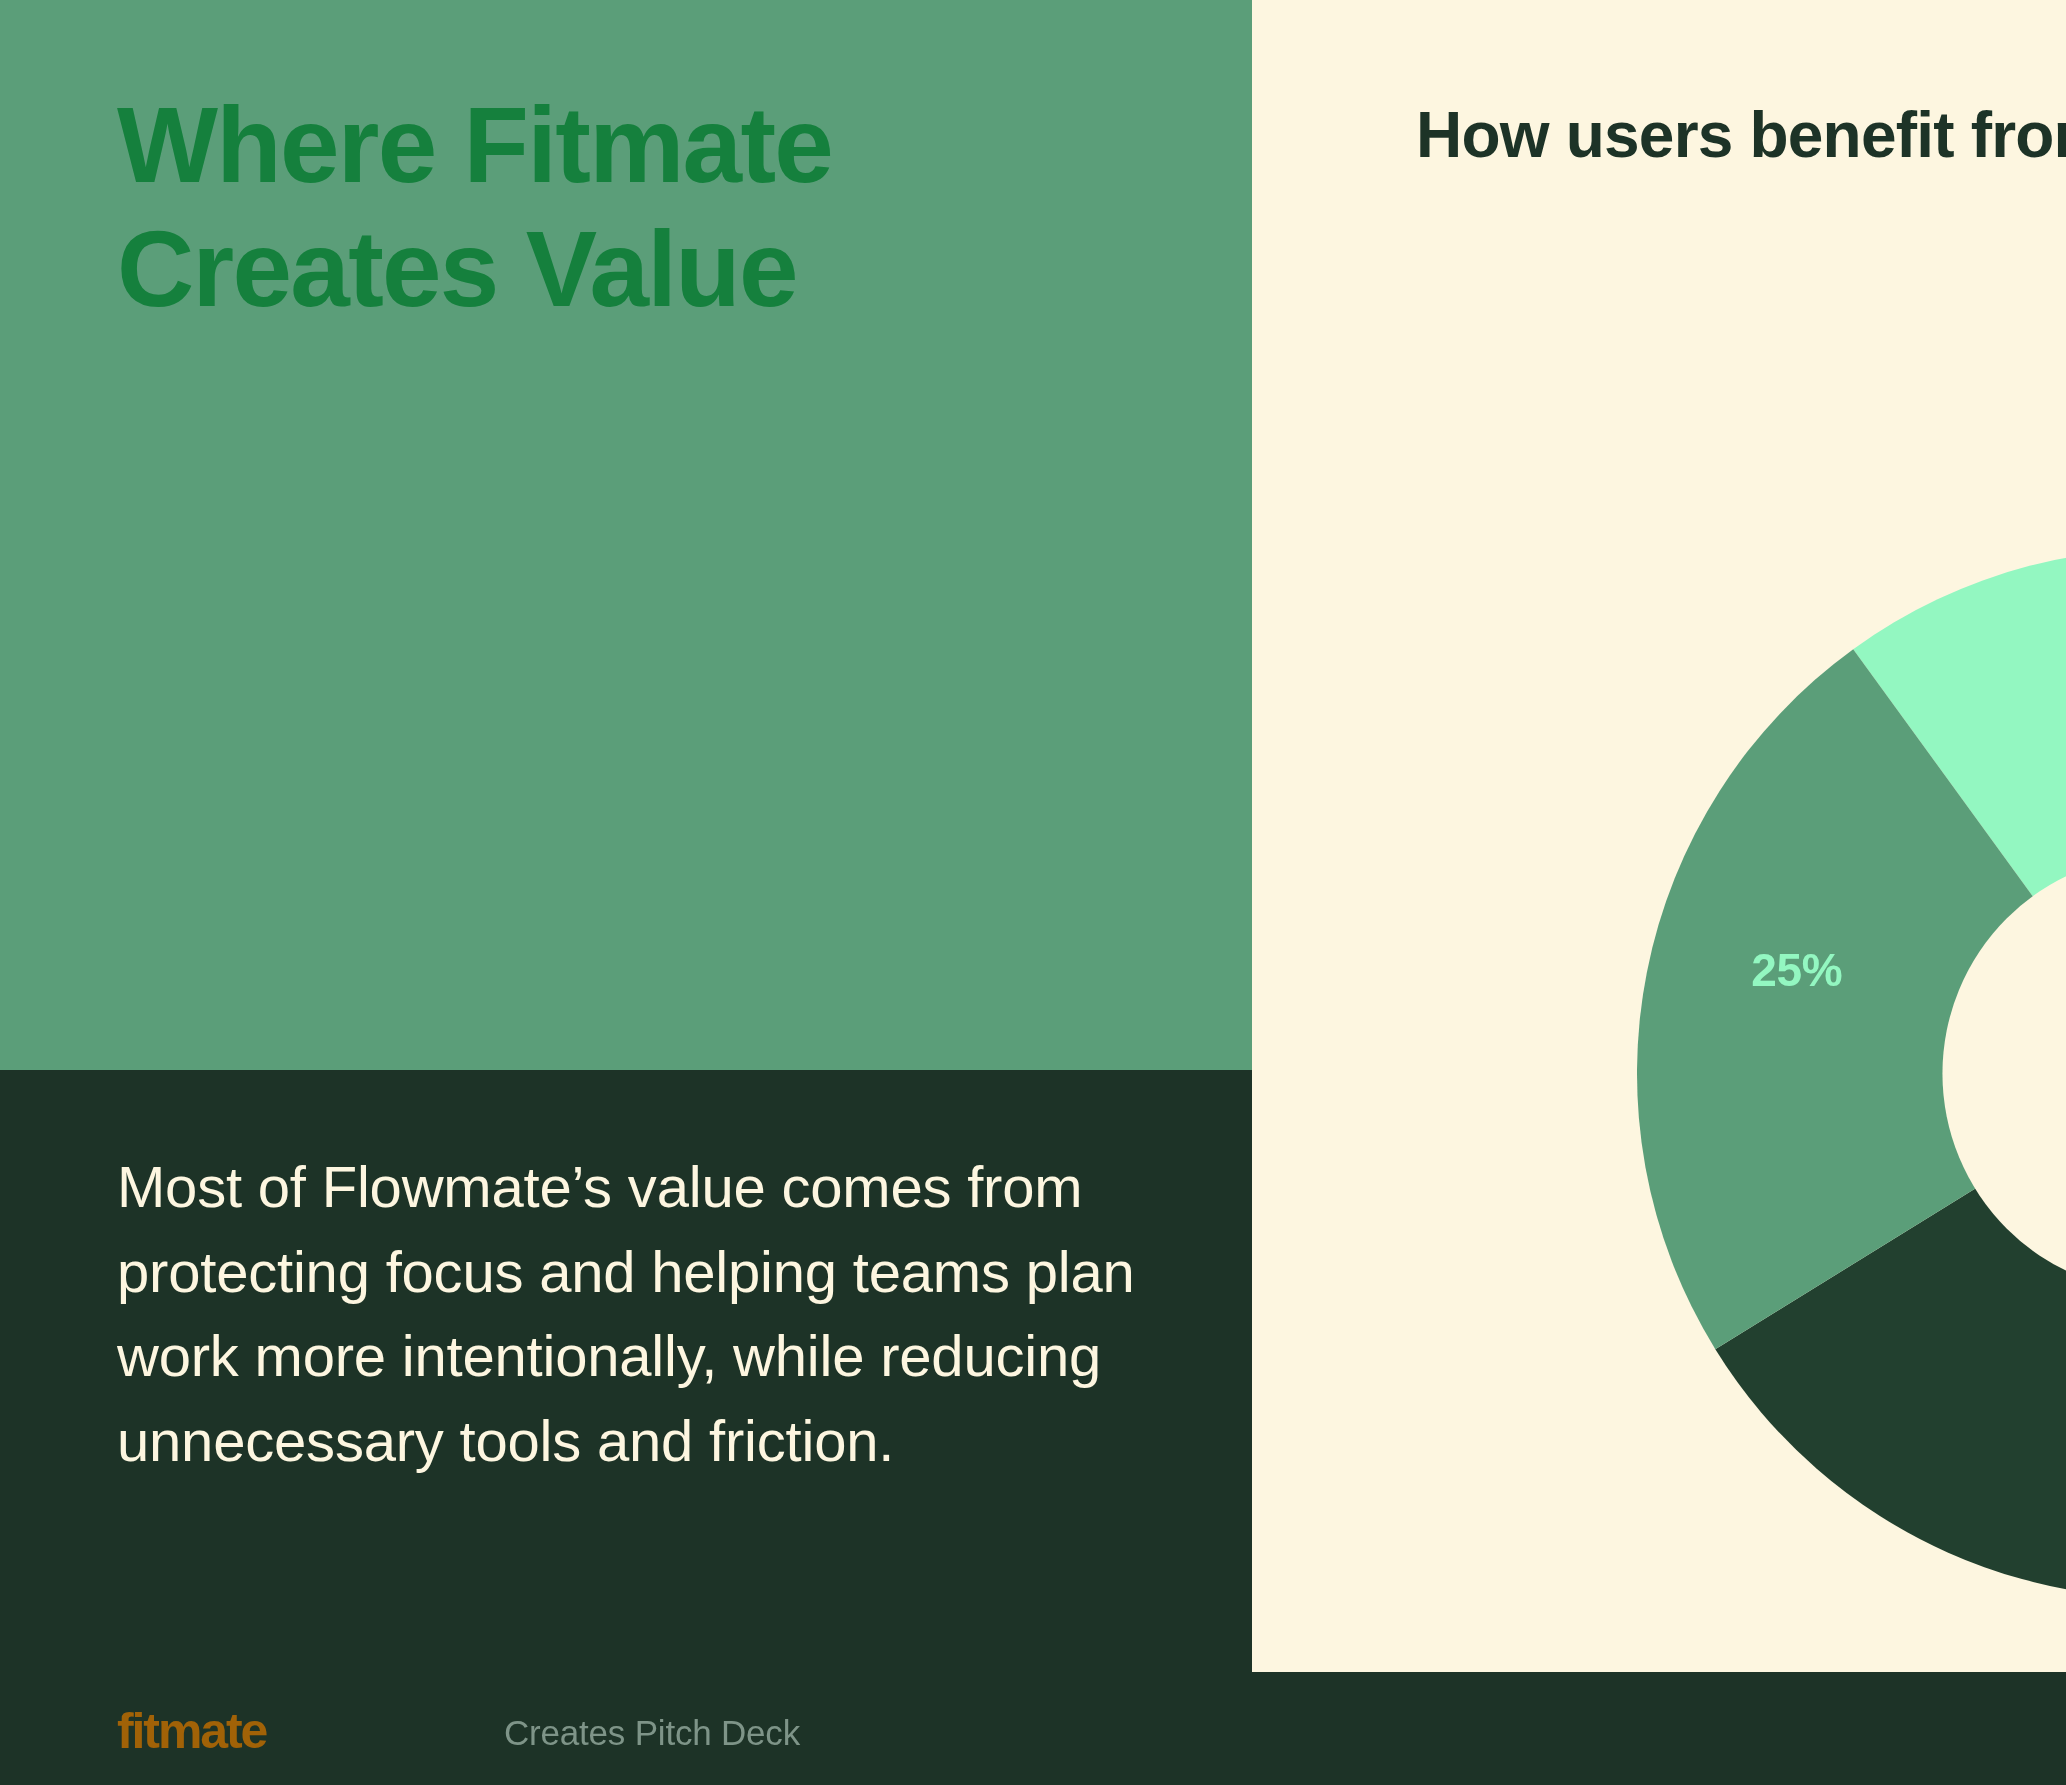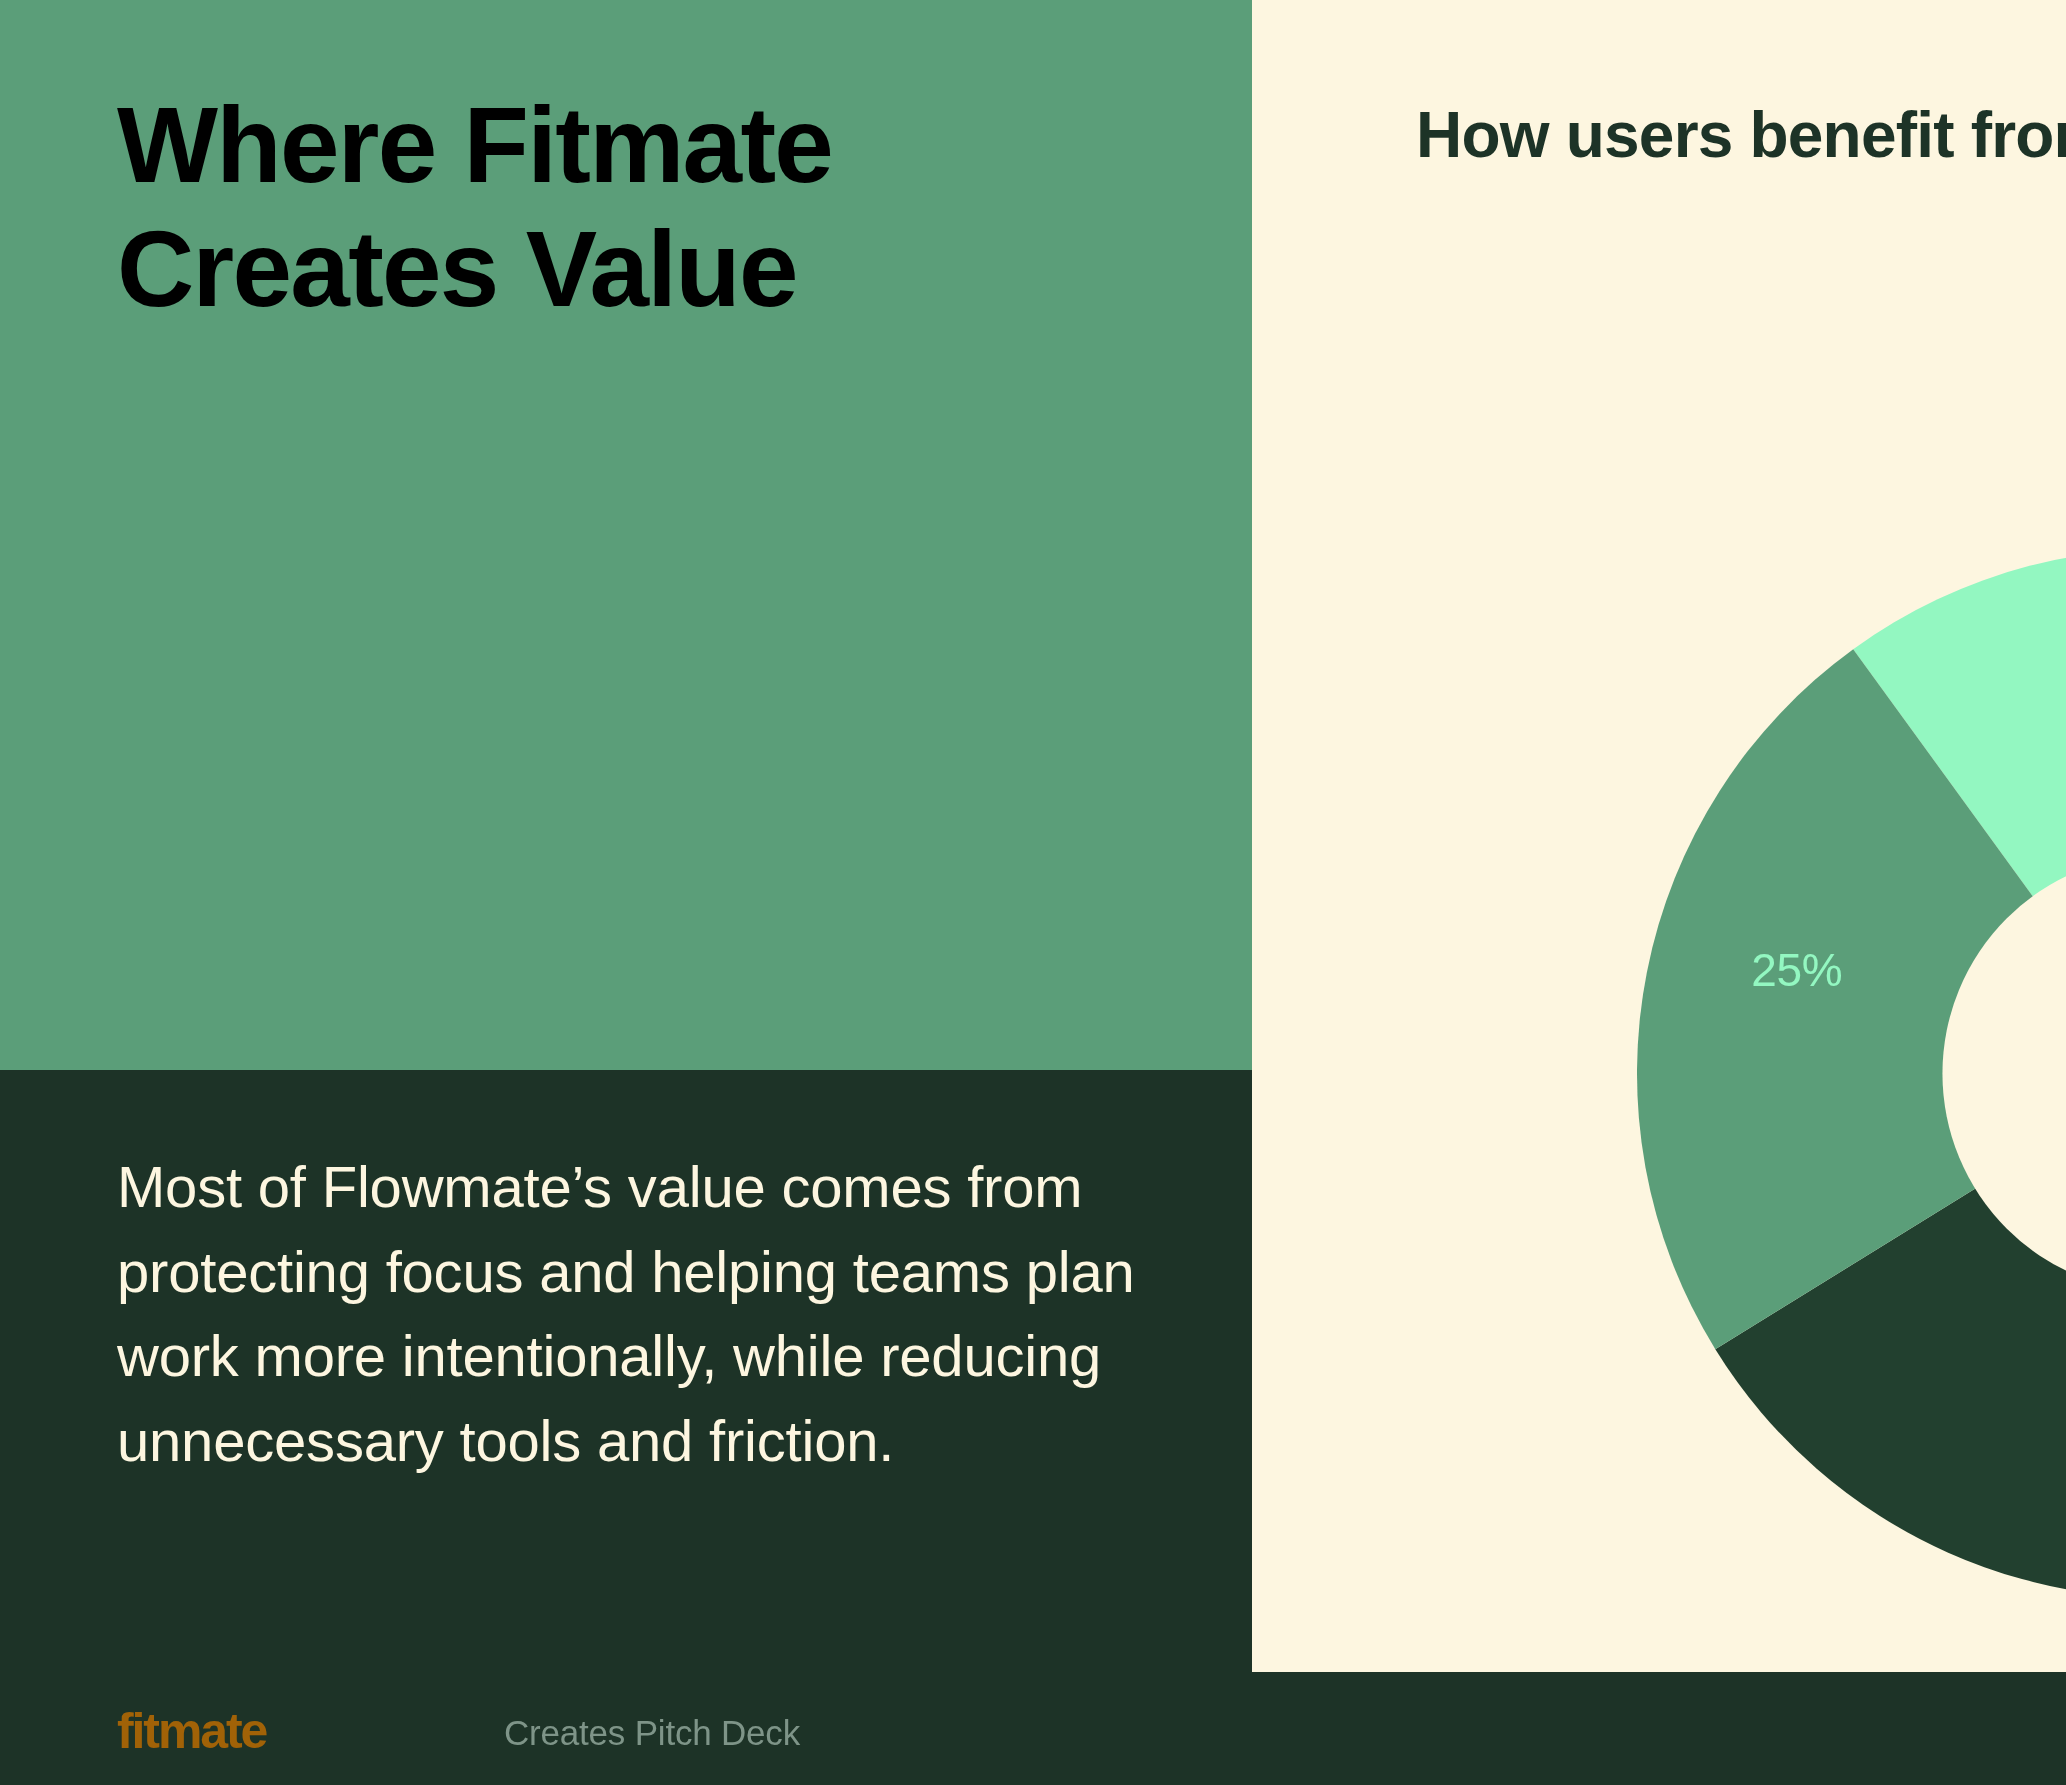--- a/index.html
+++ b/index.html
@@ -15,21 +15,21 @@
   .left-top{
     position:absolute;left:0;top:0;width:1252px;height:1070px;
     background:#5B9E79;
   }
   .left-bottom{
     position:absolute;left:0;top:1070px;width:1252px;height:715px;
     background:#1D3327;
   }
   .slide-title{
     position:absolute;left:117px;top:83px;width:1033px;
-    color:#000000;
+    color:#15803d;
     font-size:107px;line-height:1.16;font-weight:700;
     letter-spacing:-1.7px;
   }
   .slide-body{
     position:absolute;left:117px;top:1145px;width:1033px;
     color:#FDF6E0;
     font-size:58px;line-height:1.46;font-weight:400;
     letter-spacing:-0.2px;
   }
 
@@ -53,21 +53,21 @@
   .donut-svg{display:block;width:1049px;height:1049px;}
 
   .seg-label{
     position:absolute;text-align:center;pointer-events:none;
   }
   .seg-name{
     font-size:32px;line-height:1.22;font-weight:400;letter-spacing:-0.2px;
     white-space:nowrap;
   }
   .seg-pct{
-    font-size:46px;line-height:1.2;font-weight:400;margin-top:8.3px;
+    font-size:46px;line-height:1.2;font-weight:700;margin-top:8.3px;
     letter-spacing:-0.4px;
   }
   .center-label{
     position:absolute;left:0;top:0;width:1049px;height:1049px;
     display:flex;flex-direction:column;align-items:center;justify-content:center;
     color:#1D3327;font-size:46px;line-height:1.28;font-weight:700;
     text-align:center;letter-spacing:-0.6px;pointer-events:none;
   }
 
   

